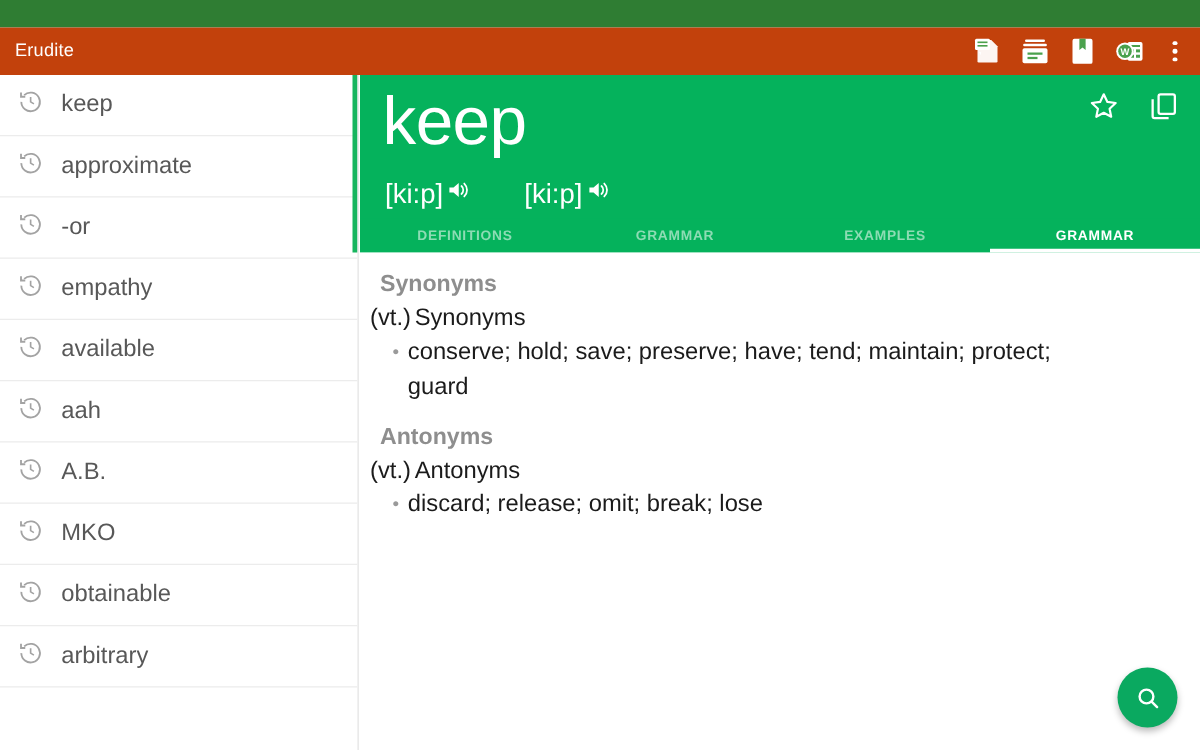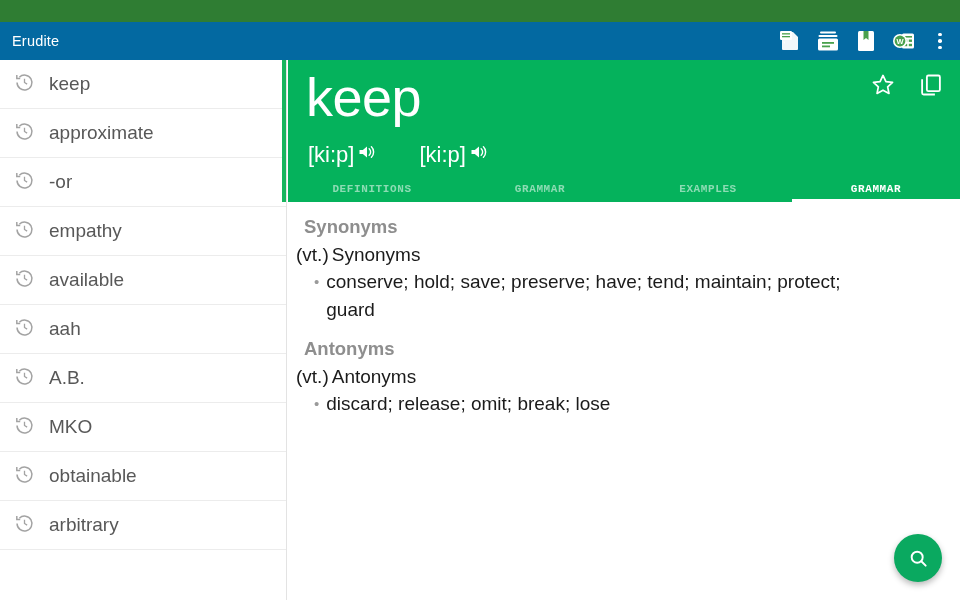--- a/index.html
+++ b/index.html
@@ -14,21 +14,21 @@
   .status-bar {
     position: absolute; top: 0; left: 0;
     width: 960px; height: 22px;
     background: #2f7d33;
   }
 
   
   .app-bar {
     position: absolute; top: 22px; left: 0;
     width: 960px; height: 38px;
-    background: #0369a1;
+    background: #c2410c;
     display: flex; align-items: center;
   }
   .app-title {
     color: #ffffff; font-size: 14.5px;
     margin-left: 12px; letter-spacing: .2px;
     white-space: nowrap;
   }
   .app-bar-actions {
     margin-left: auto; display: flex; align-items: center;
     gap: 14px; padding-right: 10px;
@@ -105,21 +105,21 @@
 
   
   .tab-bar {
     position: absolute; top: 175px; left: 288px;
     width: 672px; height: 27px;
     background: #05b25c; display: flex;
   }
   .tab {
     flex: 1; display: flex; align-items: center; justify-content: center;
     font-size: 11px; font-weight: bold; letter-spacing: .6px;
-    color: #8ddcb4; cursor: pointer; position: relative; font-family: Liberation Mono, monospace;
+    color: #8ddcb4; cursor: pointer; position: relative;
   }
   .tab.active { color: #ffffff; }
   .tab.active::after {
     content: ""; position: absolute;
     left: 0; right: 0; bottom: 0; height: 3px;
     background: #ffffff;
   }
 
   
   .content {

